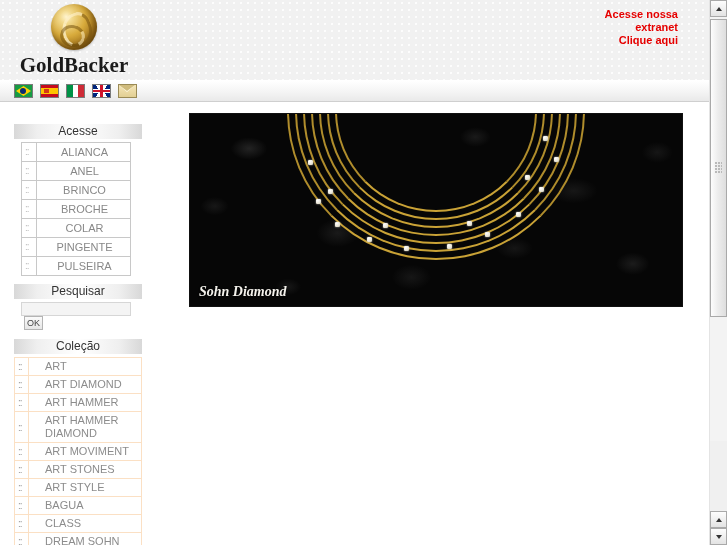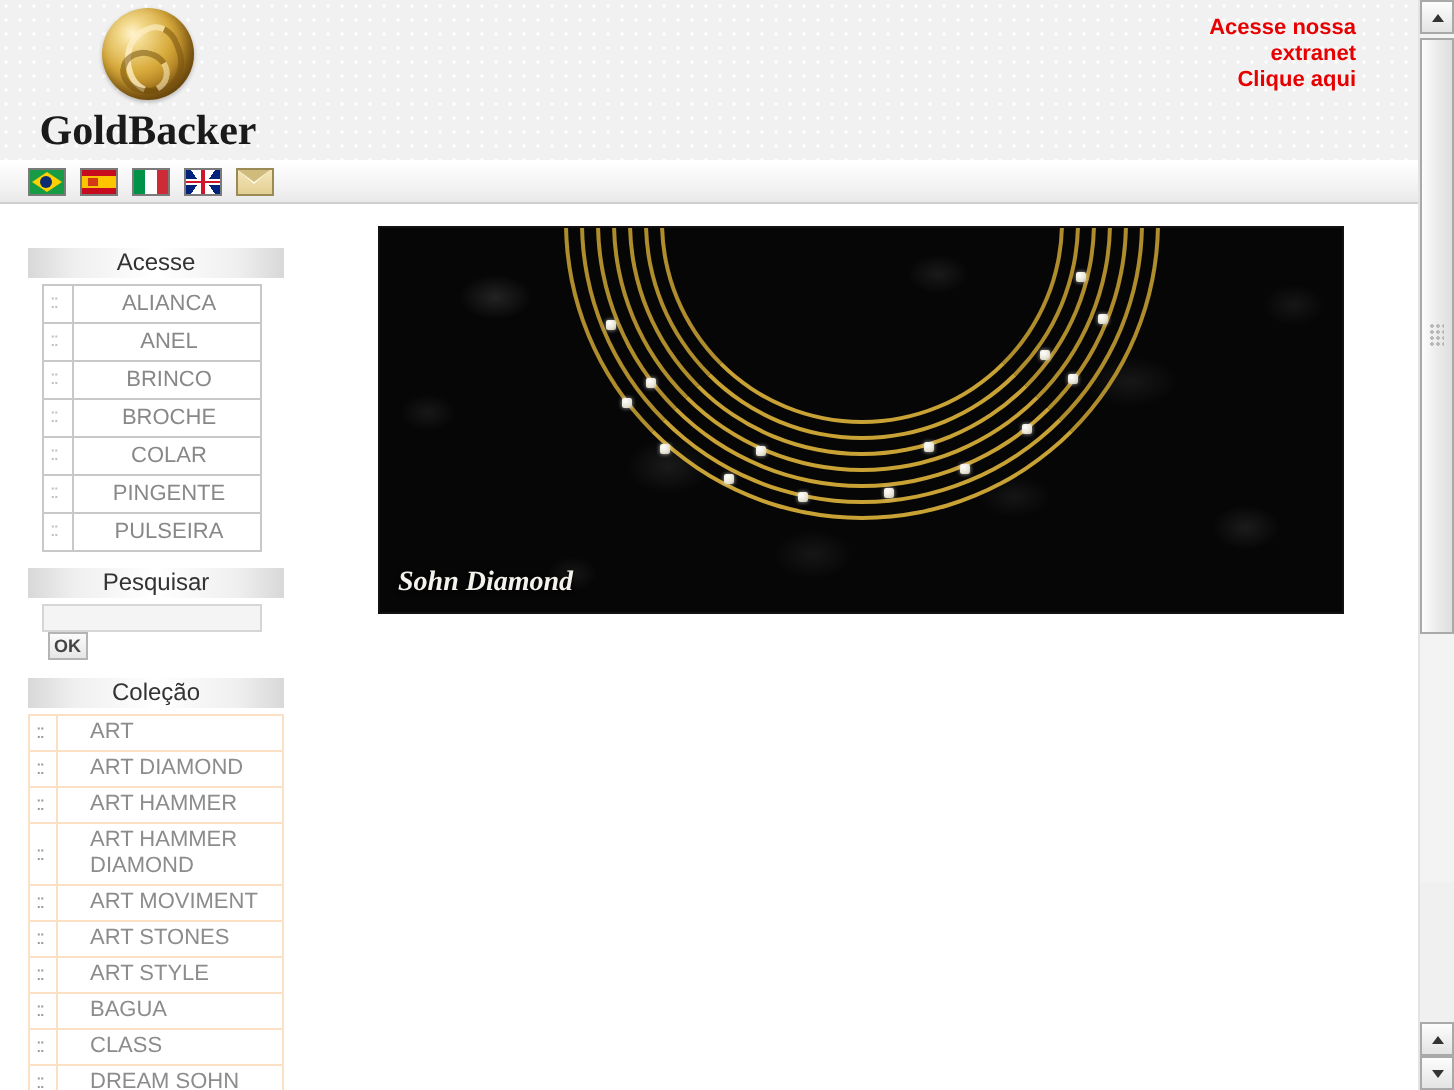--- a/index.html
+++ b/index.html
@@ -234,21 +234,20 @@
     font-family: "Liberation Sans", sans-serif;
     font-size: 9px;
     color: #444;
     background: linear-gradient(to bottom,#fbfbfb,#e6e6e6);
     border: 1px solid #b4b4b4;
     padding: 0 2px;
     height: 14px;
     line-height: 12px;
     vertical-align: middle;
     cursor: pointer;
-    font-weight: bold;
   }
 
   
   table.coll {
     border-collapse: collapse;
     width: 128px;
     margin-left: 0;
     table-layout: fixed;
   }
   table.coll td {
@@ -271,20 +270,21 @@
   
   #photo {
     position: absolute;
     left: 189px;
     top: 11px;
     width: 481px;
     height: 192px;
     background: #14532d;
     overflow: hidden;
     border: 1px solid #111;
+    padding-left: 11px;
   }
   #photo .tex {
     position: absolute; left: 0; top: 0; right: 0; bottom: 0;
     background:
       radial-gradient(ellipse 26px 16px at 12% 18%, rgba(150,150,150,.20), transparent 70%),
       radial-gradient(ellipse 30px 20px at 30% 62%, rgba(130,130,130,.16), transparent 70%),
       radial-gradient(ellipse 22px 14px at 58% 12%, rgba(140,140,140,.15), transparent 70%),
       radial-gradient(ellipse 34px 18px at 78% 40%, rgba(120,120,120,.15), transparent 70%),
       radial-gradient(ellipse 24px 16px at 90% 78%, rgba(140,140,140,.16), transparent 70%),
       radial-gradient(ellipse 28px 18px at 45% 85%, rgba(120,120,120,.14), transparent 70%),

